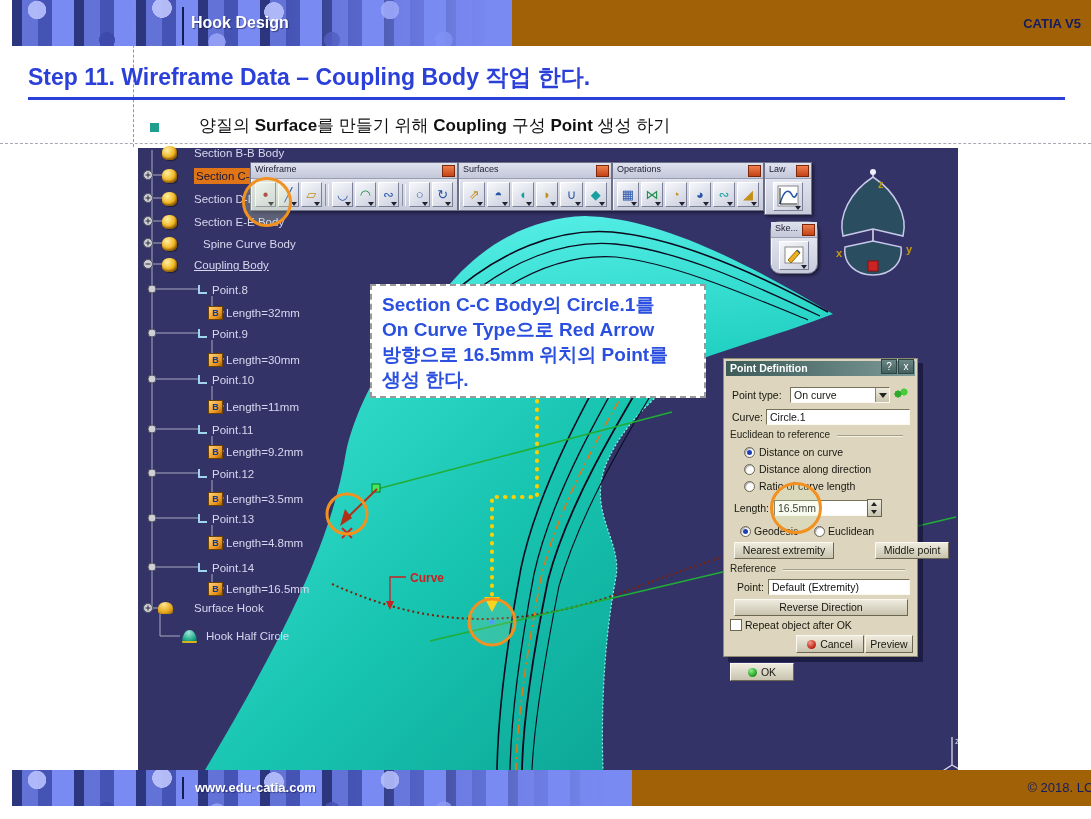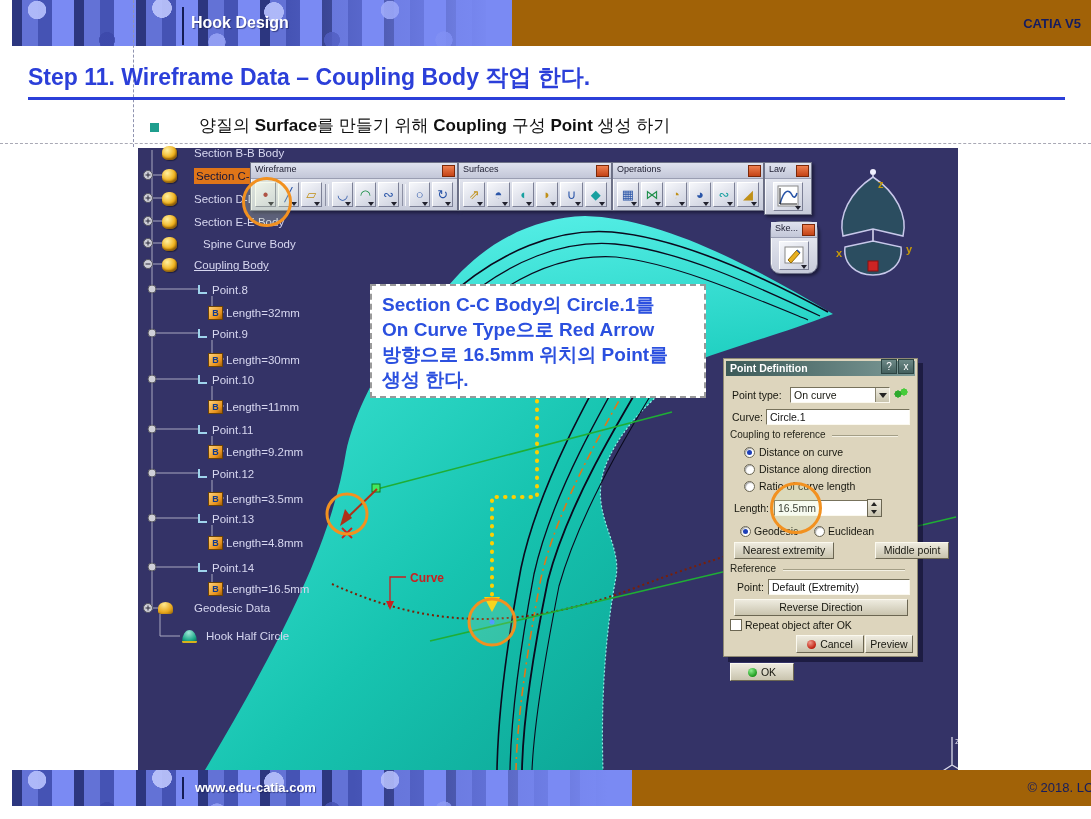--- a/index.html
+++ b/index.html
@@ -323,21 +323,21 @@
     <span class="pt-ic" style="left:0;top:3px;"></span>
     <span class="lbl" style="position:absolute;left:14px;">Point.14</span>
     </div>
   <div class="trow" style="left:208px;top:581px;">
     <span class="len-ic" style="left:0;top:1px;">B</span>
     <span class="lbl" style="position:absolute;left:18px;">Length=16.5mm</span>
     </div>
 
   <div class="trow" style="left:158px;top:600px;">
     <span class="surf-ic" style="left:0;top:2px;"></span>
-    <span class="lbl" style="position:absolute;left:36px;">Geodesic Data</span>
+    <span class="lbl" style="position:absolute;left:36px;">Surface Hook</span>
     </div>
   <div class="trow" style="left:182px;top:628px;">
     <span class="hook-ic" style="left:0;top:2px;"></span>
     <span class="lbl" style="position:absolute;left:24px;">Hook Half Circle</span>
     </div>
 
   <div class="tb" style="left:250px;top:162px;width:206px;">
     <div class="tbt">Wireframe</div>
     <div class="tbx"></div>
     <div class="tbrow">
@@ -486,21 +486,21 @@
     <div class="dd" style="left:66px;top:28px;width:98px;">
       <span class="v">On curve</span>
       <span class="ar"></span>
     </div>
     <span class="leafico" style="left:170px;top:28px;"></span>
 
     <span class="abs" style="left:8px;top:52px;">Curve:</span>
     <input class="fld" style="left: 42px; top: 50px; width: 136px;" readonly="" value="Circle.1">
 
     <div class="grp" style="left:6px;top:70px;">
-      <span>Coupling to reference</span>
+      <span>Euclidean to reference</span>
       <span class="ln" style="width:66px;"></span>
     </div>
 
     <span class="radio sel" style="left:20px;top:88px;"></span>
     <span class="rlab" style="left:35px;top:87px;">Distance on curve</span>
     <span class="radio" style="left:20px;top:105px;"></span>
     <span class="rlab" style="left:35px;top:104px;">Distance along direction</span>
     <span class="radio" style="left:20px;top:122px;"></span>
     <span class="rlab" style="left:35px;top:121px;">Ratio of curve length</span>
 

